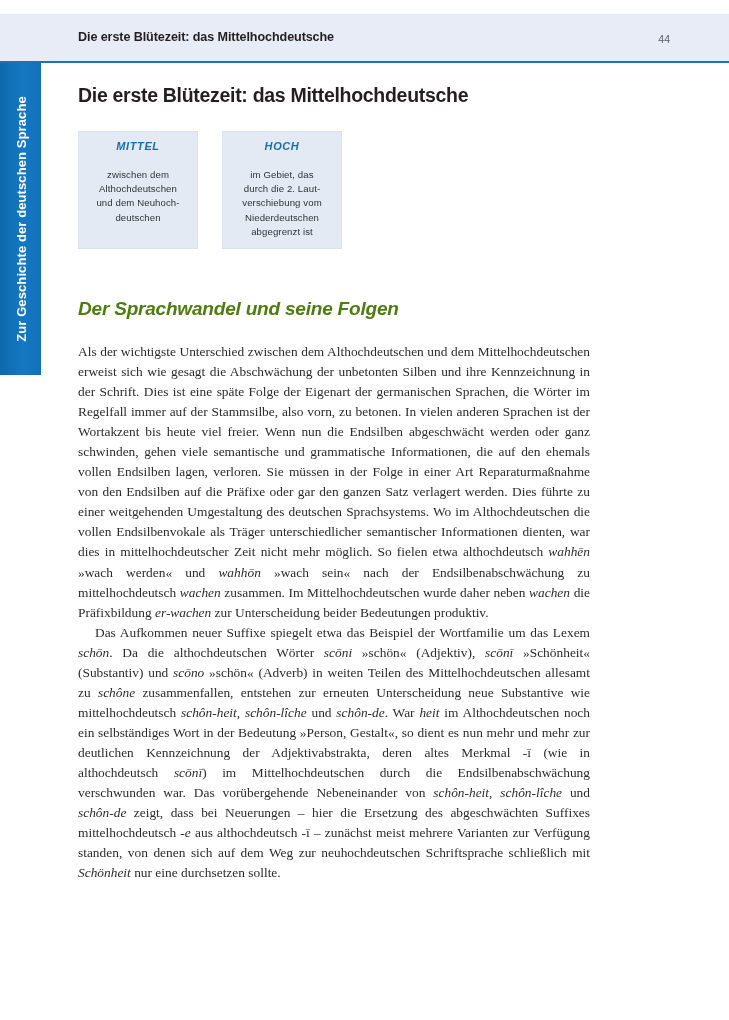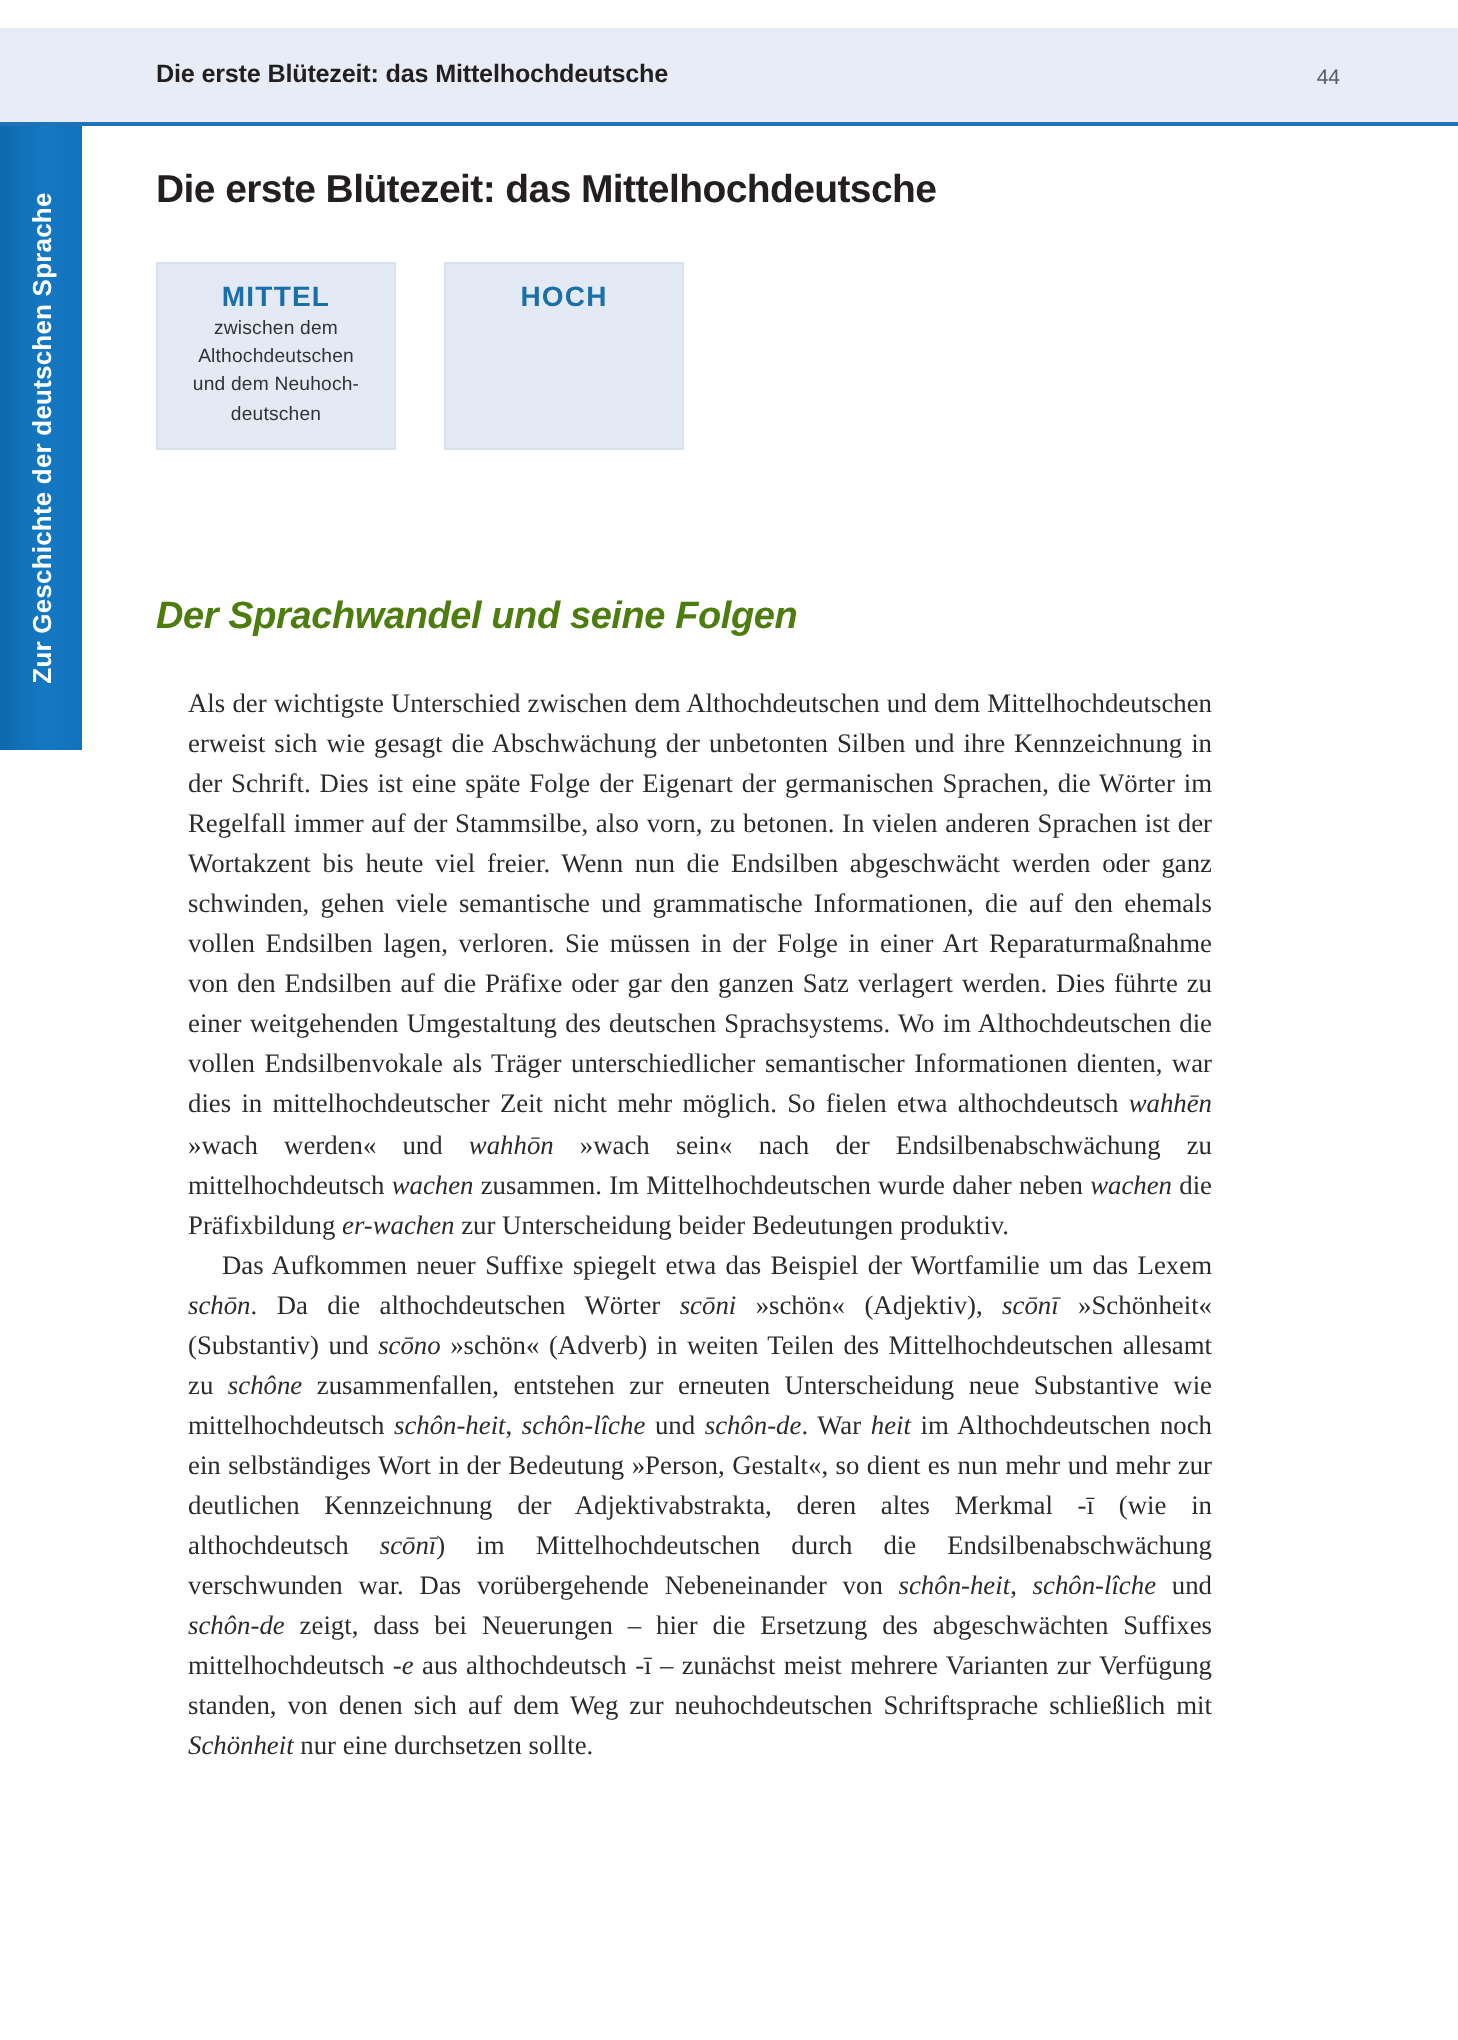--- a/index.html
+++ b/index.html
@@ -132,41 +132,41 @@
     background: #e3eaf4;
     border: 1px solid #dae2ee;
     box-sizing: border-box;
     padding: 8px 4px 9px 4px;
     text-align: center;
     font-family: "Liberation Sans", sans-serif;
   }
   .def-box-term {
     display: block;
     font-weight: bold;
-    font-size: 14px;
+    font-size: 11px;
     letter-spacing: 0.6px;
     color: #1b6fa8;
-    margin-bottom: 2px;
+    margin-bottom: 16px;
+    font-style: italic;
   }
   .def-box-desc {
     display: block;
     font-size: 9.6px;
     line-height: 14.2px;
     color: #2f3338;
     letter-spacing: 0.1px;
     white-space: pre-line;
   }
 
   
   #body-text {
     position: absolute;
     left: 0;
     top: 279px;
     width: 512px;
-    margin-left: 16px;
   }
   #body-text p {
     margin: 0;
     padding: 0;
     font-family: "Liberation Serif", serif;
     font-size: 13.4px;
     line-height: 20.05px;
     text-align: justify;
     text-justify: inter-word;
     color: #2b2b2b;
@@ -198,20 +198,25 @@
   <div id="def-boxes">
       <div class="def-box">
         <span class="def-box-term">MITTEL</span>
         <span class="def-box-desc">zwischen dem
 Althochdeutschen
 und dem Neuhoch-
 deutschen</span>
       </div>
       <div class="def-box">
         <span class="def-box-term">HOCH</span>
+        <span class="def-box-desc">im Gebiet, das
+durch die 2. Laut-
+verschiebung vom
+Niederdeutschen
+abgegrenzt ist</span>
       </div>
     </div>
 
   <h2 id="section-title">Der Sprachwandel und seine Folgen</h2>
 
   <div id="body-text">
       <p>Als der wichtigste Unterschied zwischen dem Althochdeutschen und dem Mittelhochdeutschen erweist sich wie gesagt die Abschwächung der unbetonten Silben und ihre Kennzeichnung in der Schrift. Dies ist eine späte Folge der Eigenart der germanischen Sprachen, die Wörter im Regelfall immer auf der Stammsilbe, also vorn, zu betonen. In vielen anderen Sprachen ist der Wortakzent bis heute viel freier. Wenn nun die Endsilben abgeschwächt werden oder ganz schwinden, gehen viele semantische und grammatische Informationen, die auf den ehemals vollen Endsilben lagen, verloren. Sie müssen in der Folge in einer Art Reparaturmaßnahme von den Endsilben auf die Präfixe oder gar den ganzen Satz verlagert werden. Dies führte zu einer weitgehenden Umgestaltung des deutschen Sprachsystems. Wo im Althochdeutschen die vollen Endsilbenvokale als Träger unterschiedlicher semantischer Informationen dienten, war dies in mittelhochdeutscher Zeit nicht mehr möglich. So fielen etwa althochdeutsch <i>wahhēn</i> »wach werden« und <i>wahhōn</i> »wach sein« nach der Endsilbenabschwächung zu mittelhochdeutsch <i>wachen</i> zusammen. Im Mittelhochdeutschen wurde daher neben <i>wachen</i> die Präfixbildung <i>er-wachen</i> zur Unterscheidung beider Bedeutungen produktiv.</p>
       <p class="indent">Das Aufkommen neuer Suffixe spiegelt etwa das Beispiel der Wortfamilie um das Lexem <i>schōn</i>. Da die althochdeutschen Wörter <i>scōni</i> »schön« (Adjektiv), <i>scōnī</i> »Schönheit« (Substantiv) und <i>scōno</i> »schön« (Adverb) in weiten Teilen des Mittelhochdeutschen allesamt zu <i>schône</i> zusammenfallen, entstehen zur erneuten Unterscheidung neue Substantive wie mittelhochdeutsch <i>schôn-heit</i>, <i>schôn-lîche</i> und <i>schôn-de</i>. War <i>heit</i> im Althochdeutschen noch ein selbständiges Wort in der Bedeutung »Person, Gestalt«, so dient es nun mehr und mehr zur deutlichen Kennzeichnung der Adjektivabstrakta, deren altes Merkmal -ī (wie in althochdeutsch <i>scōnī</i>) im Mittelhochdeutschen durch die Endsilbenabschwächung verschwunden war. Das vorübergehende Nebeneinander von <i>schôn-heit</i>, <i>schôn-lîche</i> und <i>schôn-de</i> zeigt, dass bei Neuerungen – hier die Ersetzung des abgeschwächten Suffixes mittelhochdeutsch -<i>e</i> aus althochdeutsch -ī – zunächst meist mehrere Varianten zur Verfügung standen, von denen sich auf dem Weg zur neuhochdeutschen Schriftsprache schließlich mit <i>Schönheit</i> nur eine durchsetzen sollte.</p>
     </div>
 

